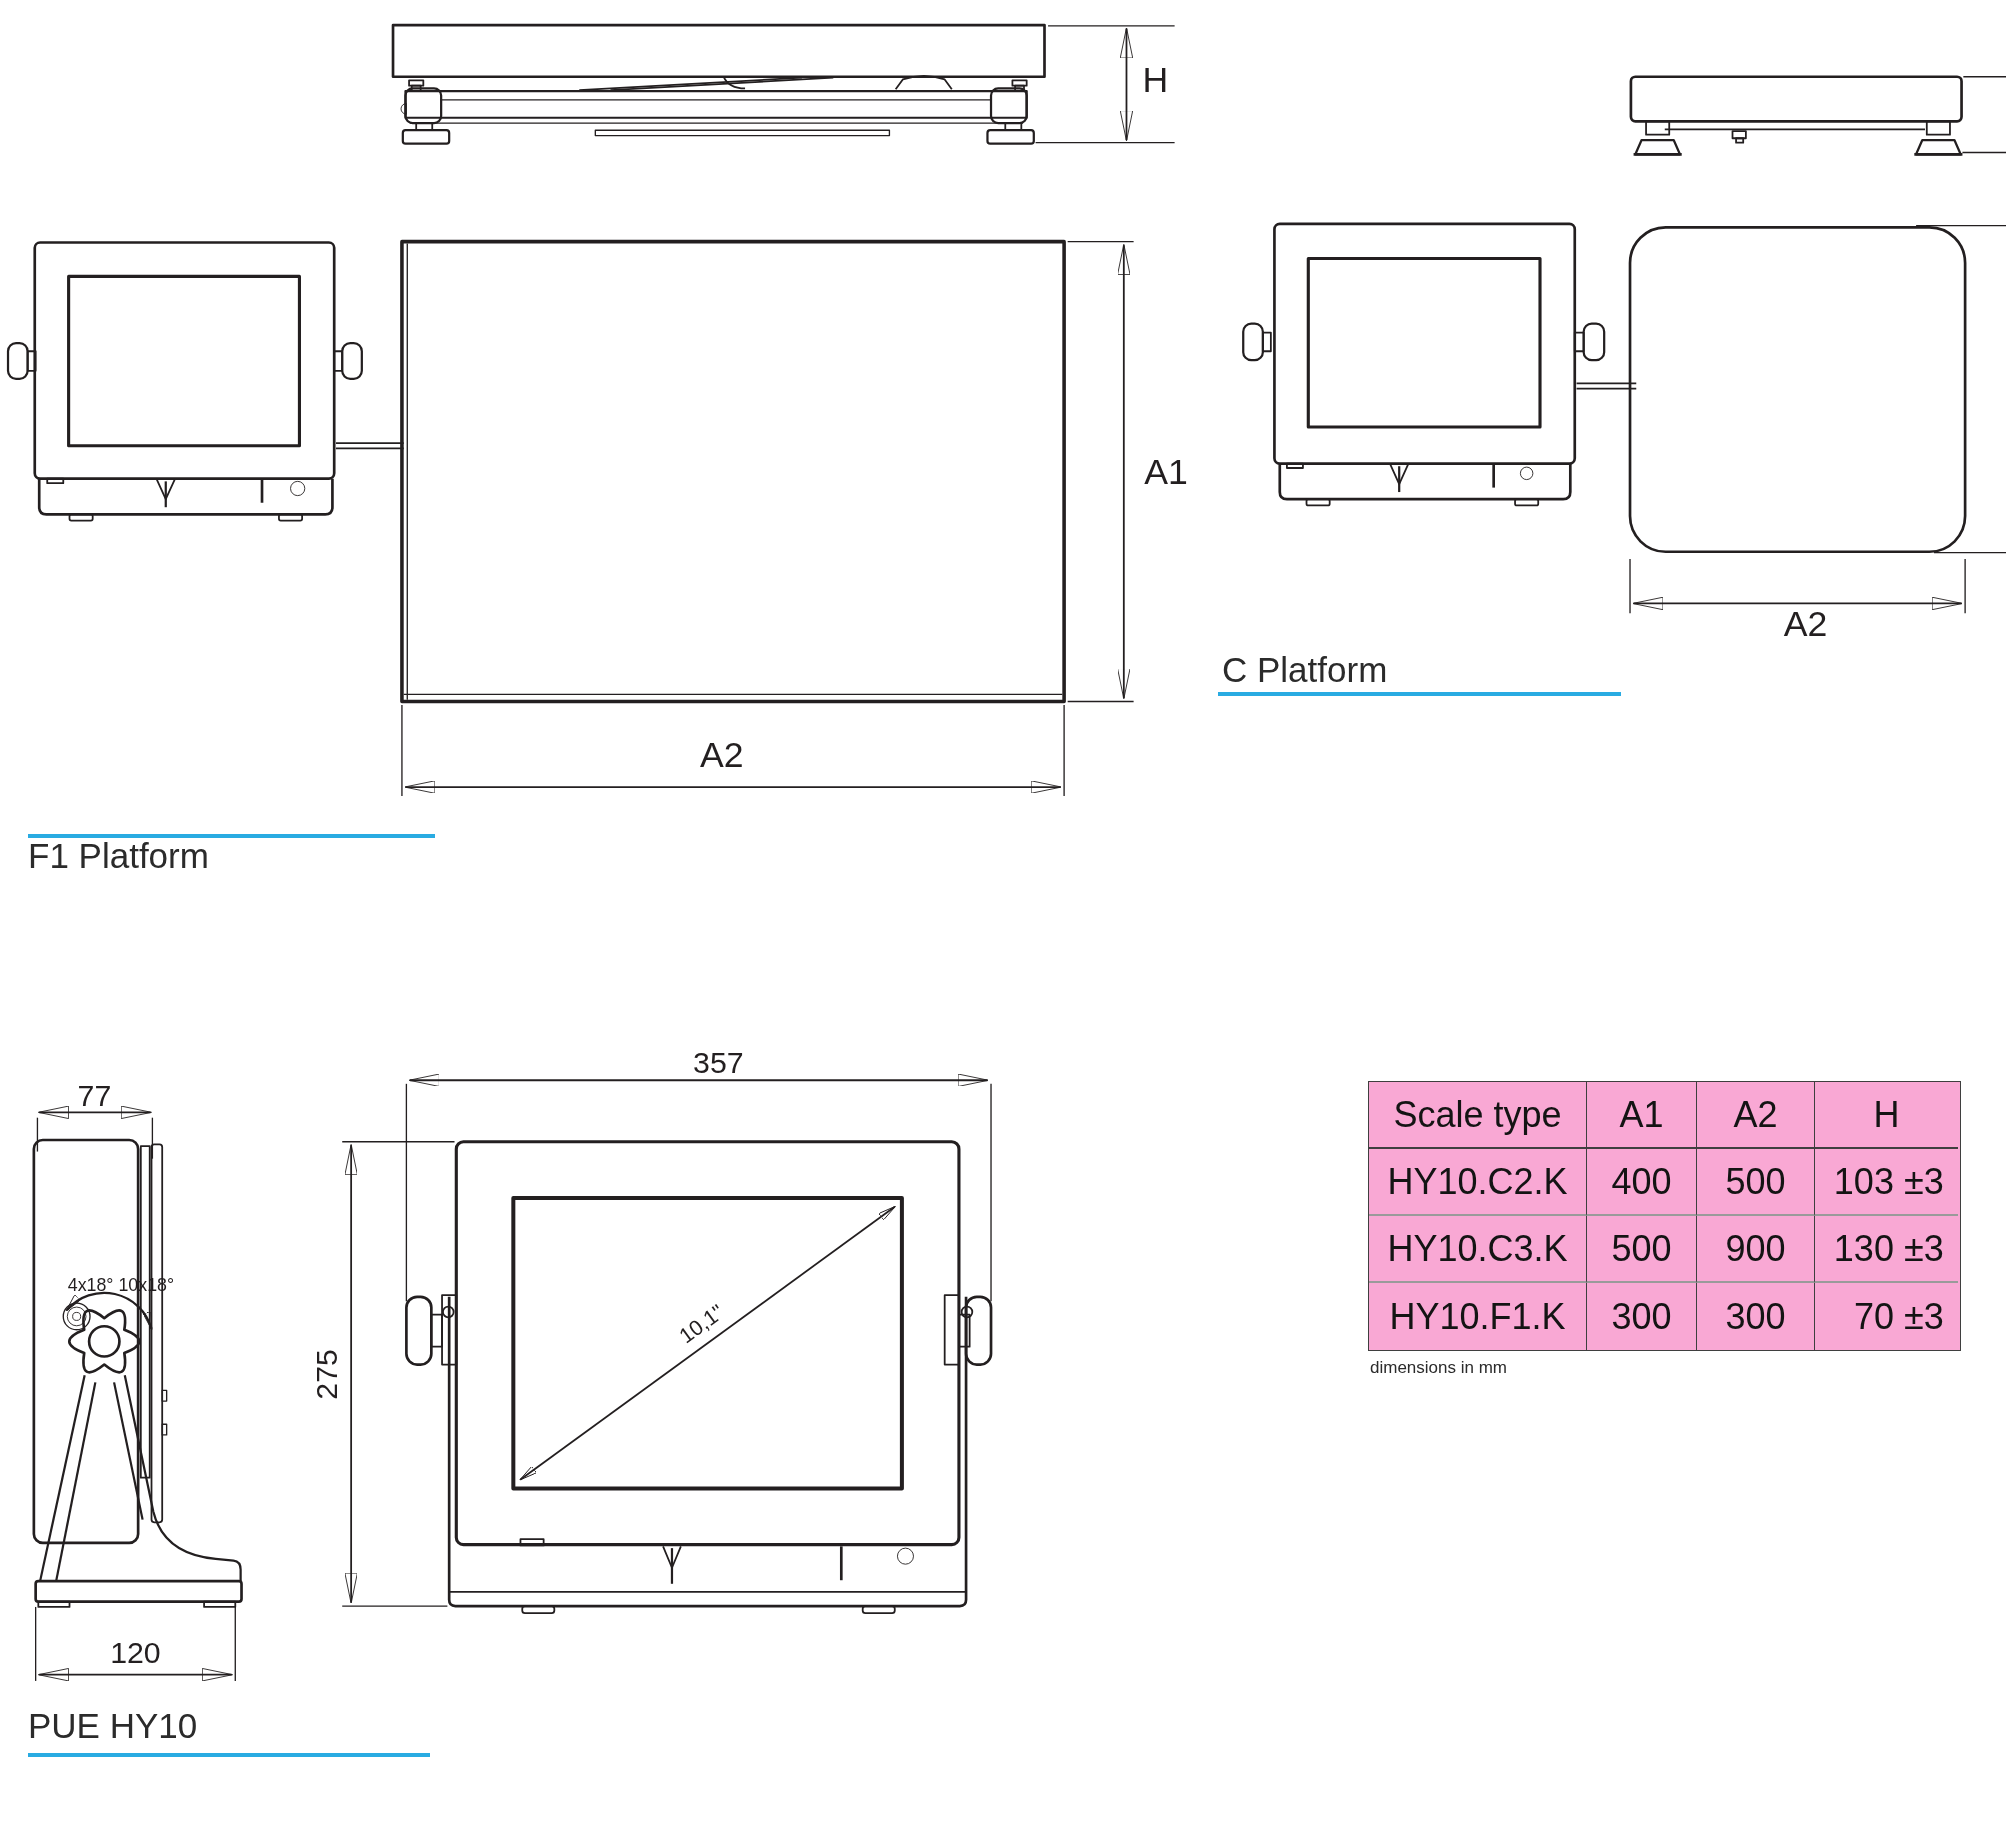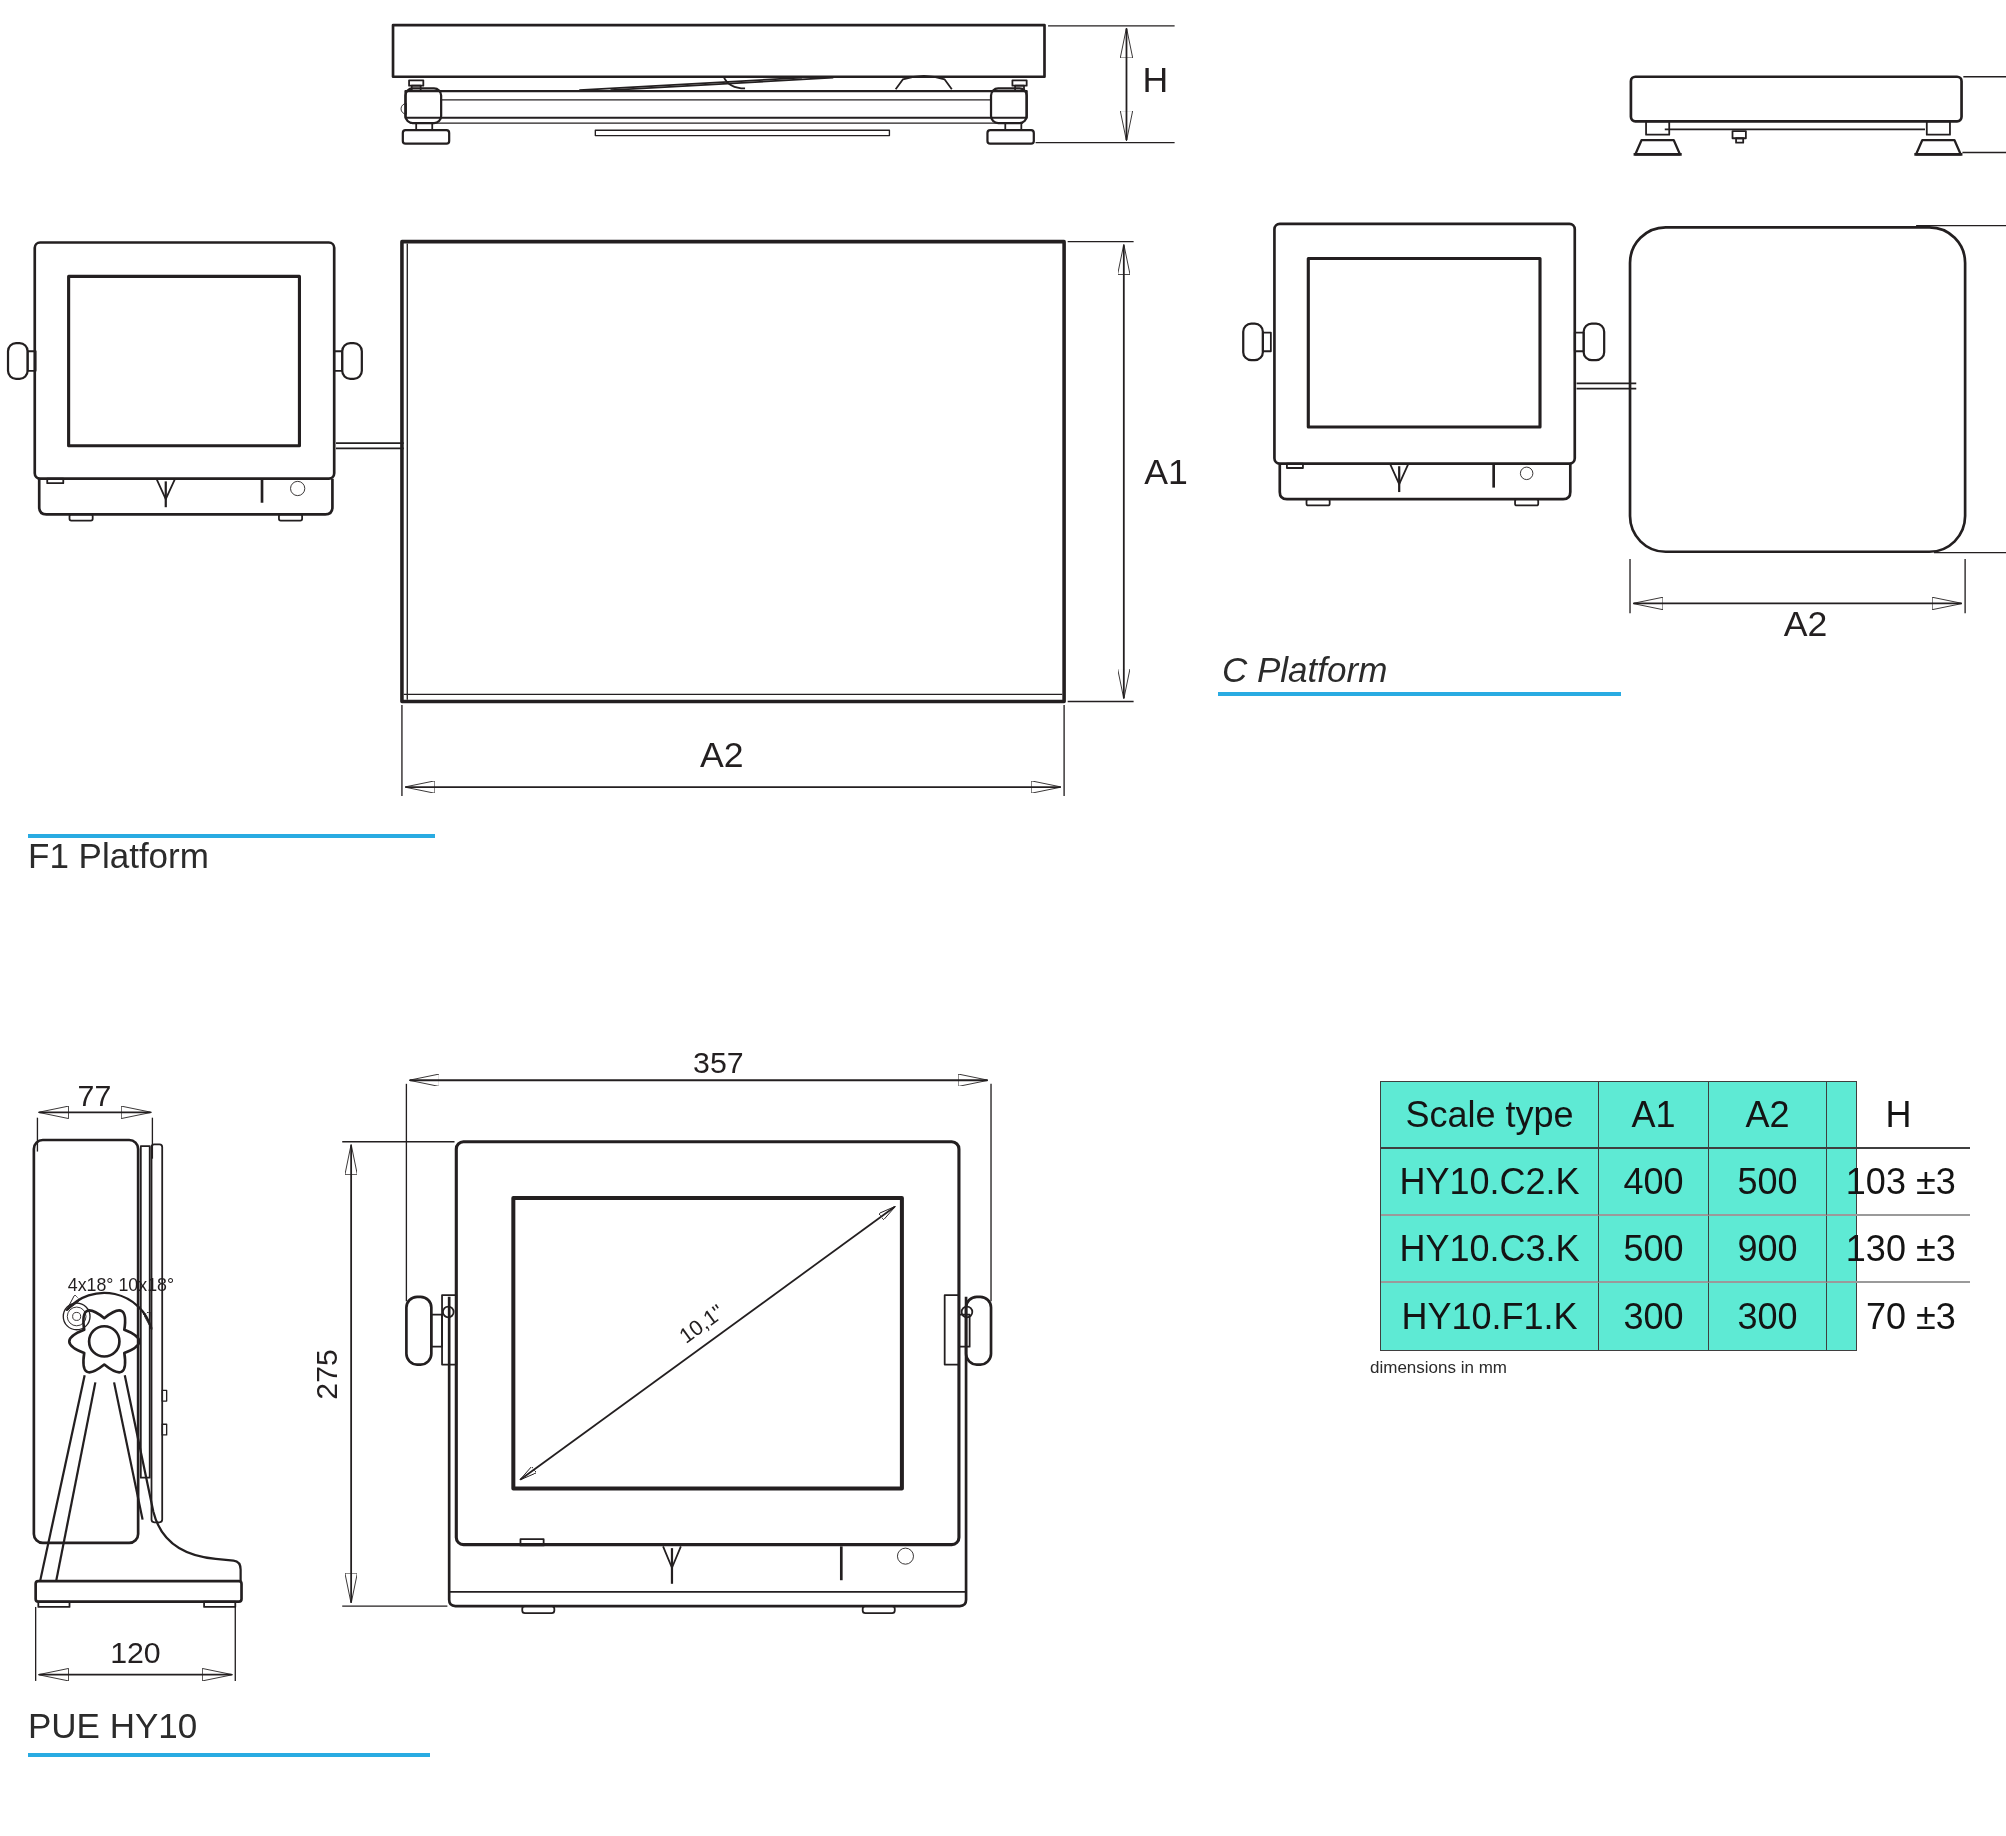--- a/index.html
+++ b/index.html
@@ -10,23 +10,23 @@
       fill:none;stroke:#231F20;stroke-linejoin:round;stroke-linecap:butt;}
   .s15{stroke-width:1.5px}.s2{stroke-width:2px}.s25{stroke-width:2.5px}
   .s3{stroke-width:3px}.s35{stroke-width:3.5px}.s4{stroke-width:4px}.s45{stroke-width:4.5px}
   .fw{fill:#ffffff}
   .fill{fill:#231F20;stroke:none}
   svg.draw text{fill:#231F20;stroke:none;font-family:"Liberation Sans",sans-serif;}
   .t34{font-size:34px}.t40{font-size:40px}.t20{font-size:20px}.t24{font-size:24px}
   .mid{text-anchor:middle}
   .section-title{position:absolute;font-size:35px;color:#2b2b2b;box-sizing:border-box;}
   .title-rule{position:absolute;height:3.6px;}
-  .spec-table{position:absolute;left:1368px;top:1081px;width:477px;display:grid;
+  .spec-table{position:absolute;left:1368px;top:1081px;width:593px;display:grid;
       grid-template-columns:218px 110px 118px 143px;grid-auto-rows:67px;
-      border:1.8px solid #3f3f3f;box-sizing:border-box;background:#5eead4;margin-left:12px;}
+      border:1.8px solid #3f3f3f;box-sizing:border-box;background:#f9a8d4;}
   .cell{display:flex;align-items:center;justify-content:center;font-size:36px;color:#141414;
       border-right:1.8px solid #3f3f3f;border-bottom:2.7px solid #9a9a9a;box-sizing:border-box;}
   .cell.c4{border-right:none;}
   .cell.hdr{border-bottom:2.7px solid #3f3f3f;}
   .cell.r3{border-bottom:none;}
   .cell.num-h{justify-content:flex-end;padding-right:14.3px;}
   .table-note{position:absolute;left:1370px;top:1358px;font-size:17px;color:#2b2b2b;}
 </style>
 </head>
 <body>
@@ -236,21 +236,21 @@
     <path class="s2" d="M744,1735 L754,1759 L764,1735"></path>
     <line class="s25" x1="754" y1="1737" x2="754" y2="1777"></line>
     <line class="s3" x1="944" y1="1735" x2="944" y2="1773"></line>
     <circle class="fill" cx="1016" cy="1746" r="9"></circle>
   </g>
 </svg>
 
 <div class="section-title" style="left:28px;top:836px;">F1 Platform</div>
 <div class="title-rule" style="left:28px;top:834px;width:407px;background:#29ABE2;"></div>
 
-<div class="section-title" style="left:1222px;top:650px;font-style:italic;">C Platform</div>
+<div class="section-title" style="left:1222px;top:650px;">C Platform</div>
 <div class="title-rule" style="left:1218px;top:692px;width:403px;background:#29ABE2;"></div>
 
 <div class="section-title" style="left:28px;top:1706px;text-align:center;">PUE HY10</div>
 <div class="title-rule" style="left:28px;top:1753px;width:402px;background:#29ABE2;"></div>
 
 <div class="spec-table">
   <div class="cell hdr c1">Scale type</div>
   <div class="cell hdr c2">A1</div>
   <div class="cell hdr c3">A2</div>
   <div class="cell hdr c4">H</div>

